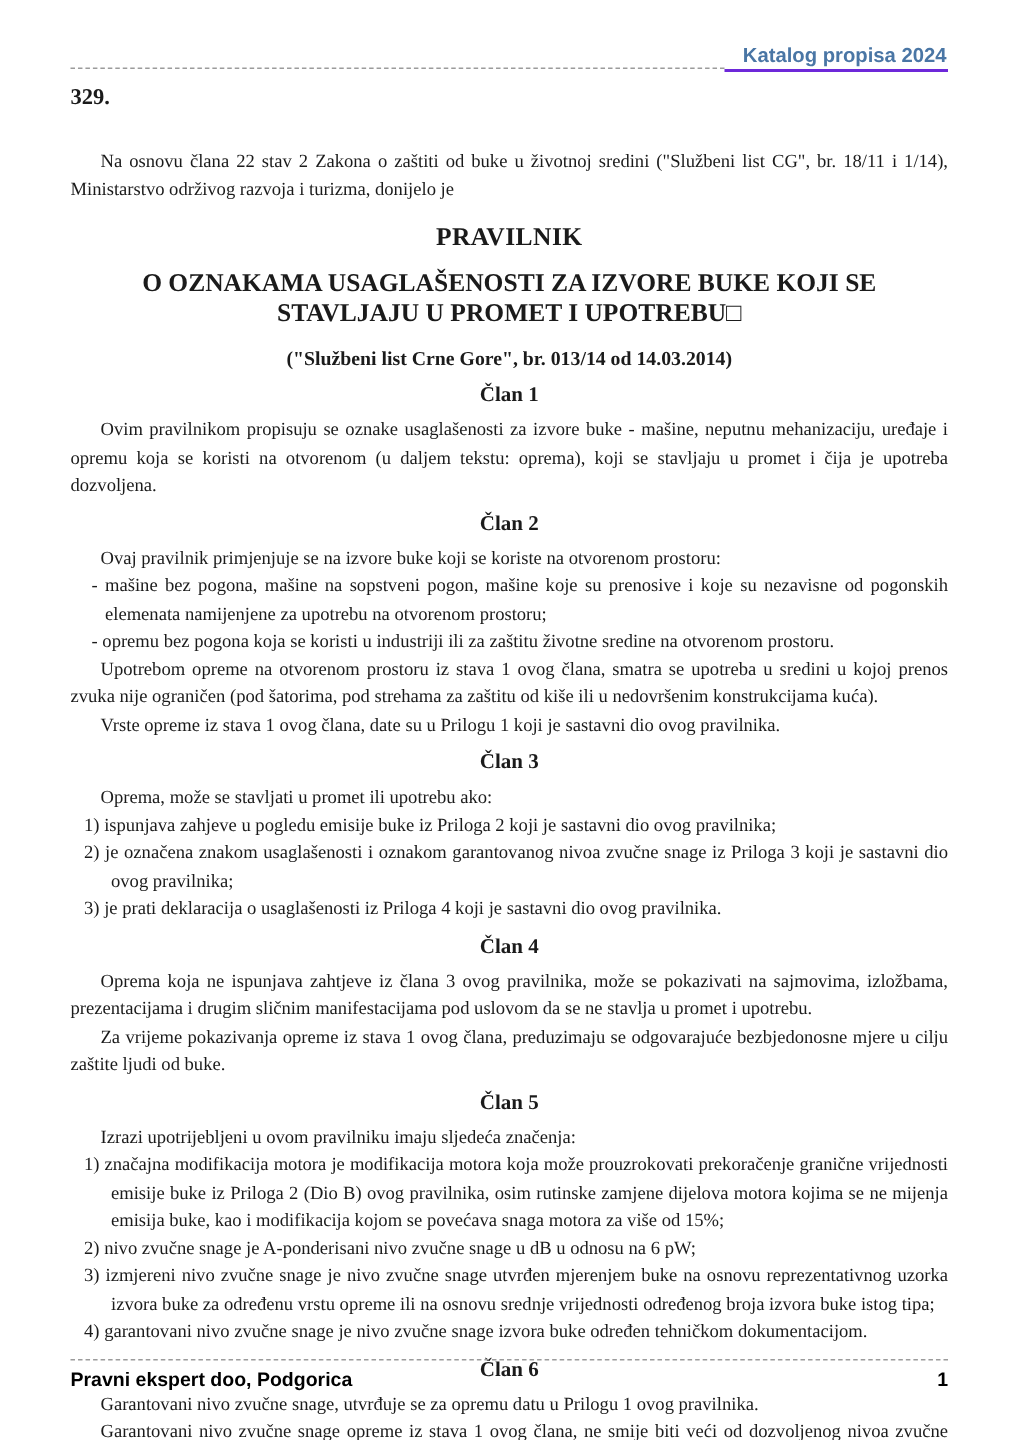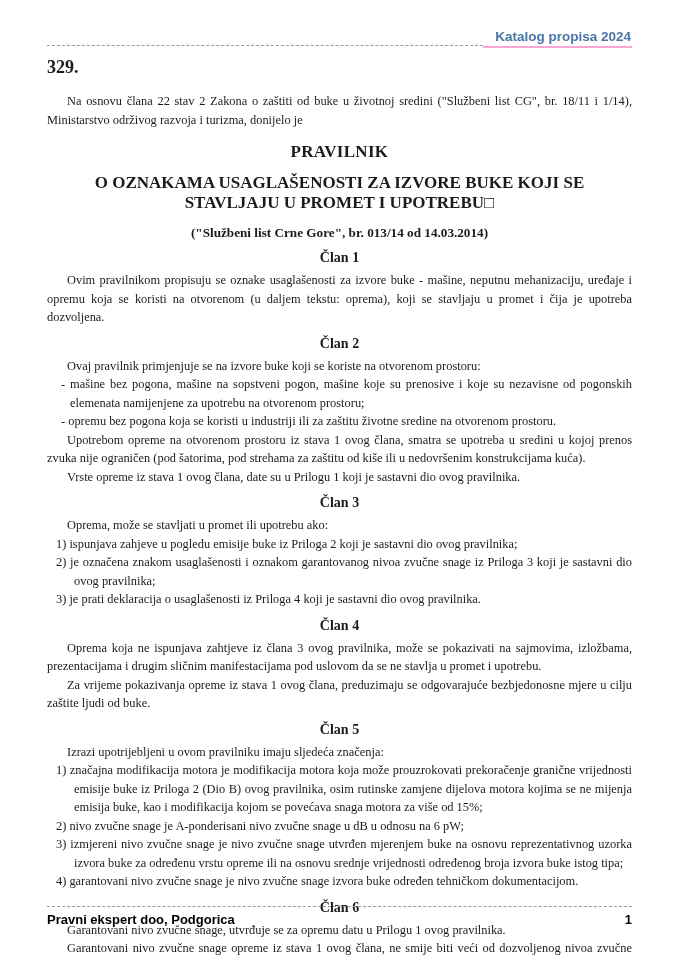--- a/index.html
+++ b/index.html
@@ -13,26 +13,26 @@
   }
   .content { padding: 0 47px; }
 
   
   .hdr { display: flex; align-items: flex-end; padding-top: 29px; }
   .hdr-rule { flex: 1; border-bottom: 1px dashed #9b9b9b; margin-bottom: 2px; }
   .hdr-title {
     font-family: "Liberation Sans", sans-serif;
     font-weight: bold; font-size: 13.5px;
     color: #4a76a5;
-    border-bottom: 2px solid #f9a8d4;
+    border-bottom: 2px solid #6d28d9;
     padding: 0 1px 2px 12px;
     white-space: nowrap;
   }
 
-  .doc-num { font-weight: bold; font-size: 18px; margin-top: 9px; }
+  .doc-num { font-weight: bold; font-size: 15px; margin-top: 9px; }
 
   .para, .li-dash, .li-num {
     font-size: 12.4px; line-height: 18.5px;
     text-align: justify; margin: 0;
   }
   .para { text-indent: 20px; }
   .li-dash { margin-left: 9px; padding-left: 14px; text-indent: -9px; }
   .li-num  { margin-left: 3px; padding-left: 24px; text-indent: -18px; }
 
   .center-b { text-align: center; font-weight: bold; }
@@ -62,21 +62,21 @@
 <div class="page">
   <div class="content">
 
     <div class="hdr">
       <div class="hdr-rule"></div>
       <span class="hdr-title">Katalog propisa 2024</span>
     </div>
 
     <div class="doc-num">329.</div>
 
-    <p class="para" style="margin-top:14px">Na osnovu člana 22 stav 2 Zakona o zaštiti od buke u životnoj sredini ("Službeni list CG", br. 18/11 i 1/14), Ministarstvo održivog razvoja i turizma, donijelo je</p>
+    <p class="para" style="margin-top:24px">Na osnovu člana 22 stav 2 Zakona o zaštiti od buke u životnoj sredini ("Službeni list CG", br. 18/11 i 1/14), Ministarstvo održivog razvoja i turizma, donijelo je</p>
 
     <div class="center-b title-main">PRAVILNIK</div>
     <div class="center-b title-sub">O OZNAKAMA USAGLAŠENOSTI ZA IZVORE BUKE KOJI SE STAVLJAJU U PROMET I UPOTREBU□</div>
     <div class="center-b gazette">("Službeni list Crne Gore", br. 013/14 od 14.03.2014)</div>
 
     <div>
         <section>
           <div class="article-heading">Član 1</div>
           <p class="para">Ovim pravilnikom propisuju se oznake usaglašenosti za izvore buke - mašine, neputnu mehanizaciju, uređaje i opremu koja se koristi na otvorenom (u daljem tekstu: oprema), koji se stavljaju u promet i čija je upotreba dozvoljena.</p>
         </section>

